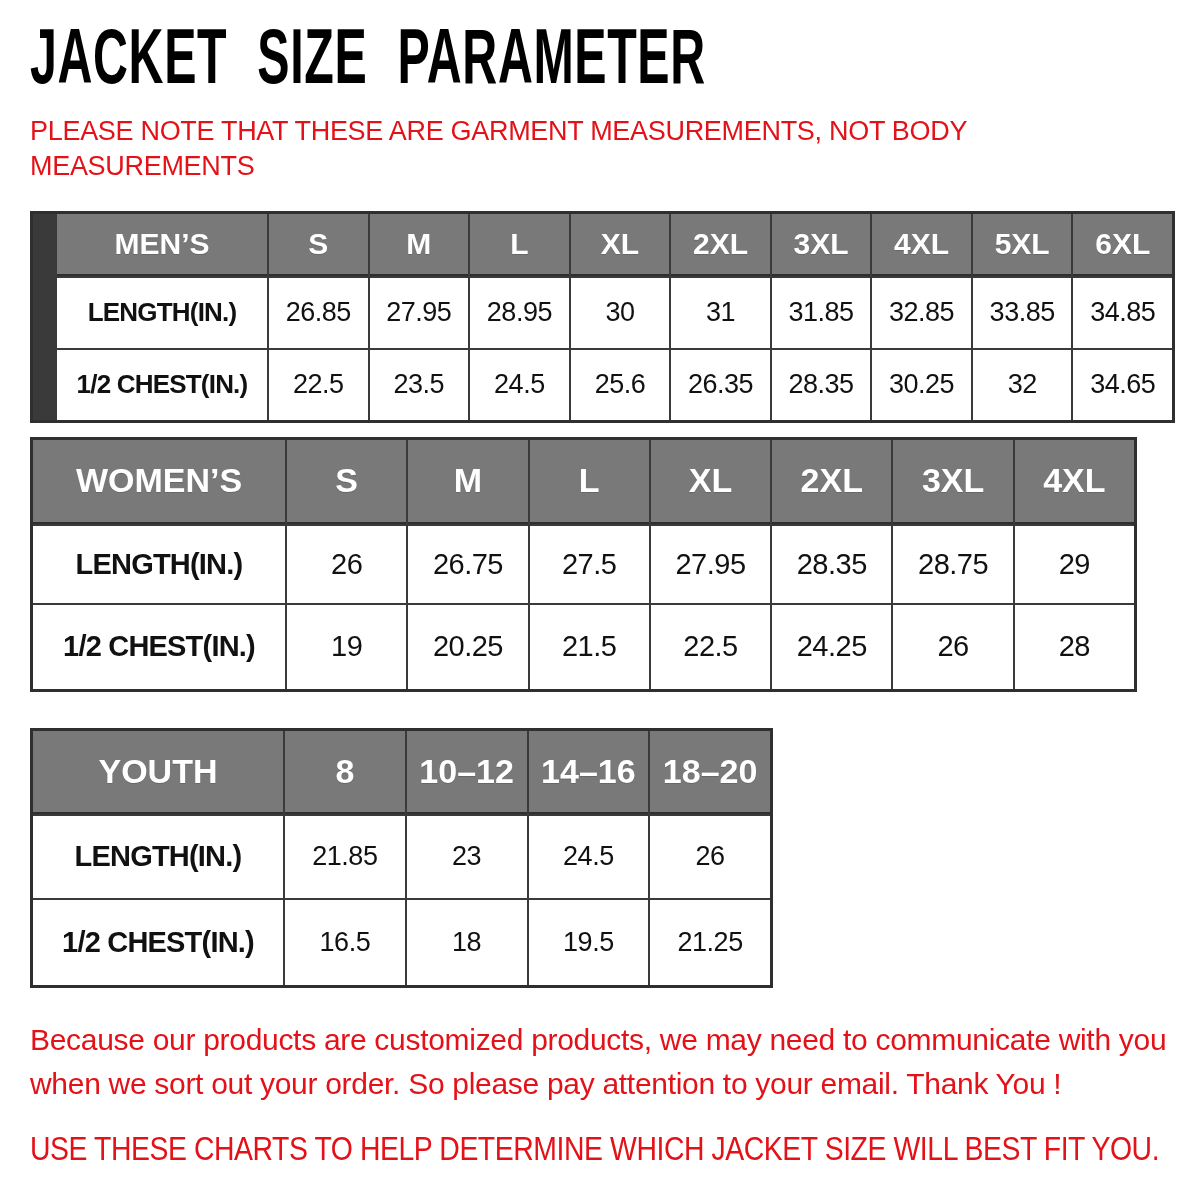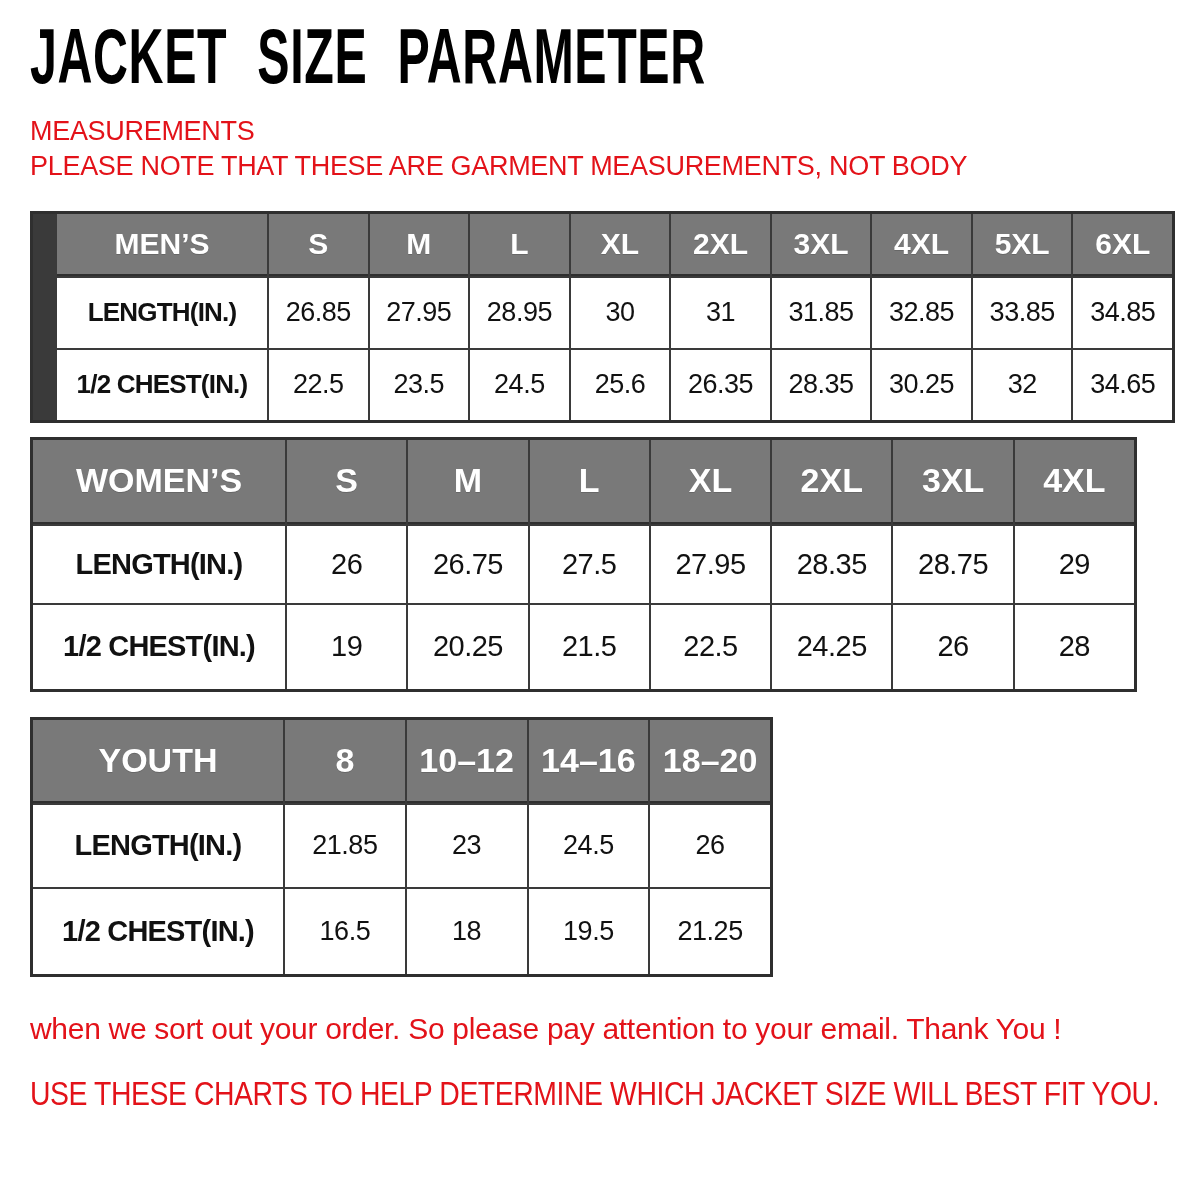--- a/index.html
+++ b/index.html
@@ -81,21 +81,21 @@
     margin-top: 14px;
     width: 1107px;
     grid-template-columns: 252px repeat(7, 1fr);
     grid-template-rows: 84px 77px 84px;
   }
   .womens .hc { font-size: 34px; }
   .womens .lc { font-size: 29px; }
   .womens .vc { font-size: 29px; }
 
   .youth {
-    margin-top: 25px;
+    margin-top: 36px;
     width: 743px;
     grid-template-columns: 250px repeat(4, 1fr);
     grid-template-rows: 83px 82px 85px;
   }
   .youth .hc { font-size: 34px; }
   .youth .lc { font-size: 29px; }
   .youth .vc { font-size: 27px; }
 
   
   .footer-para {
@@ -118,22 +118,22 @@
   }
 </style>
 </head>
 <body>
 
 <div class="page">
 
   <h1 class="title">JACKET SIZE PARAMETER</h1>
 
   <p class="note">
+    <span class="line">PLEASE NOTE THAT THESE ARE GARMENT MEASUREMENTS, NOT BODY</span>
     <span class="line">MEASUREMENTS</span>
-    <span class="line">PLEASE NOTE THAT THESE ARE GARMENT MEASUREMENTS, NOT BODY</span>
   </p>
 
   
   <div class="tbl mens">
     <div class="hc">MEN’S</div>
     <div class="hc">S</div>
     <div class="hc">M</div>
     <div class="hc">L</div>
     <div class="hc">XL</div>
     <div class="hc">2XL</div>
@@ -210,18 +210,19 @@
     <div class="vc">26</div>
 
     <div class="lc">1/2 CHEST(IN.)</div>
     <div class="vc">16.5</div>
     <div class="vc">18</div>
     <div class="vc">19.5</div>
     <div class="vc">21.25</div>
   </div>
 
   <p class="footer-para">
+    <span class="line">Because our products are customized products, we may need to communicate with you</span>
     <span class="line">when we sort out your order. So please pay attention to your email. Thank You !</span>
   </p>
 
   <p class="fit-line">USE THESE CHARTS TO HELP DETERMINE WHICH JACKET SIZE WILL BEST FIT YOU.</p>
 
 </div>
 
 </body></html>

